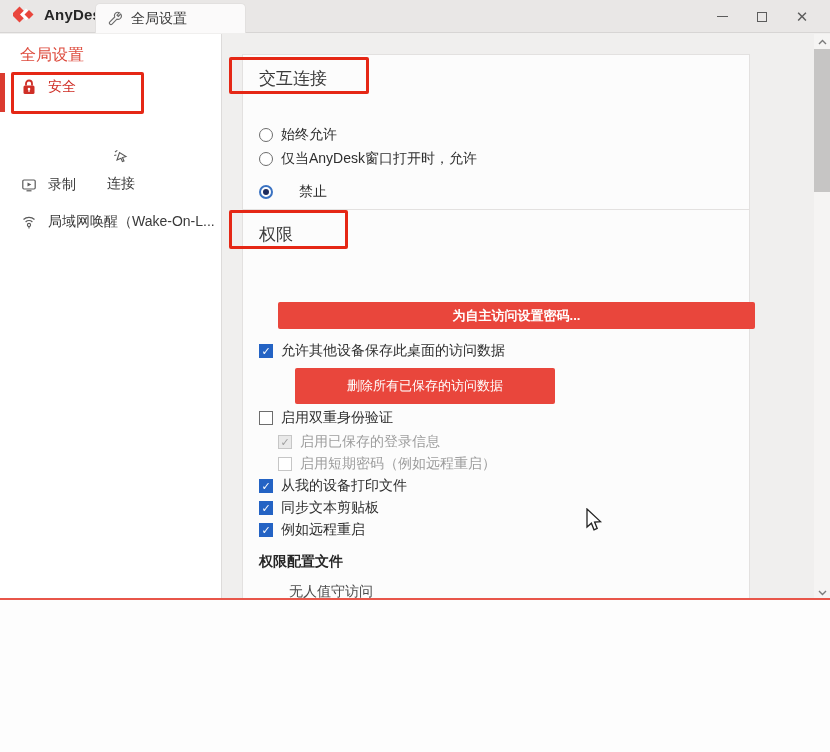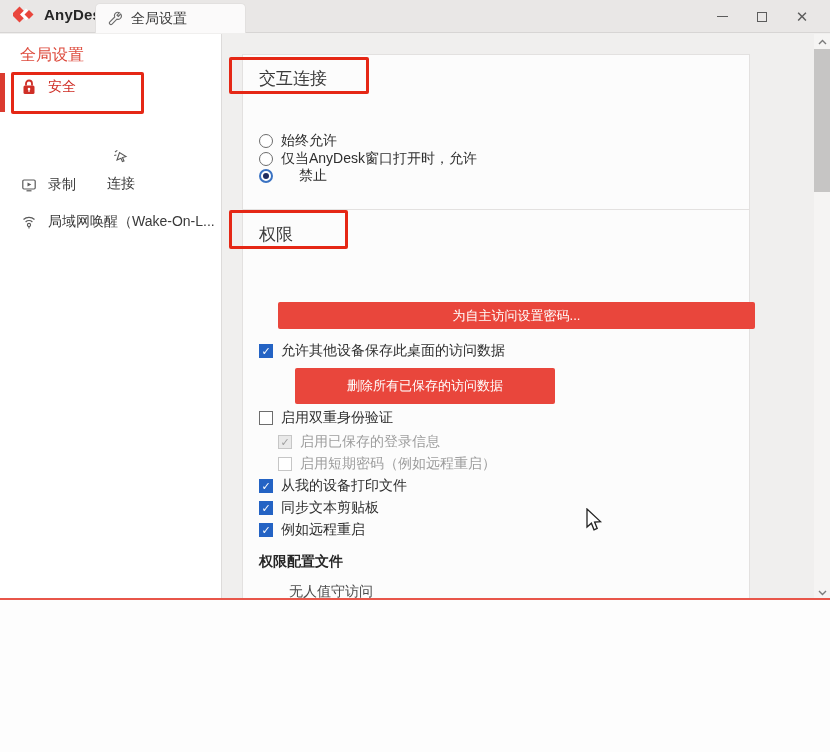--- a/index.html
+++ b/index.html
@@ -47,21 +47,21 @@
   .radio-row { position:absolute; left:16px; display:flex; align-items:center; gap:8px; cursor:pointer; }
   .radio { width:14px; height:14px; border-radius:50%; border:1px solid #6d6d6d; background:#fff; position:relative; }
   .radio-row.on .radio { border:2px solid #3a72c2; }
   .radio-row.on .radio::after { content:""; position:absolute; left:2px; top:2px; width:6px; height:6px;
     border-radius:50%; background:#1f2c5e; }
   .radio-row .lbl { font-size:14px; color:#2e2e2e; }
 
   .btn-red { position:absolute; background:#e9463c; color:#ffffff; border:none;
     font-size:13px; display:flex; align-items:center; justify-content:center;
     border-radius:2px; cursor:pointer; font-family:inherit; }
-  .btn-main { left:35px; top:92px; width:477px; height:27px; }
+  .btn-main { left:35px; top:92px; width:477px; height:27px;font-weight:bold; }
   .btn-del  { left:52px; top:158px; width:260px; height:36px; }
 
   .check-row { position:absolute; display:flex; align-items:center; gap:8px; cursor:pointer; }
   .checkbox { width:14px; height:14px; border:1px solid #6d6d6d; background:#fff;
     display:flex; align-items:center; justify-content:center; font-size:11px; line-height:1; color:transparent; }
   .check-row.on .checkbox { background:#2463c4; border-color:#2463c4; color:#ffffff; }
   .check-row .lbl { font-size:14px; color:#2e2e2e; }
   .check-row.disabled .lbl { color:#9d9d9d; }
   .check-row.disabled .checkbox { border-color:#c6c6c6; }
   .check-row.disabled.on .checkbox { background:#e9e9e9; border-color:#c6c6c6; color:#9d9d9d; }
@@ -167,29 +167,29 @@
         </svg>
       </span>
       <span class="lbl">局域网唤醒（Wake-On-L...</span>
     </div>
   </div>
 
   <div class="main">
 
     <div class="card card-1">
       <h2 style="top:12px;">交互连接</h2>
-      <div class="radio-row" style="top:71px;margin-top:6px;">
+      <div class="radio-row" style="top:71px;">
         <span class="radio"></span>
         <span class="lbl">始终允许</span>
       </div>
       <div class="radio-row" style="top:95px;">
         <span class="radio"></span>
         <span class="lbl">仅当AnyDesk窗口打开时，允许</span>
       </div>
-      <div class="radio-row on" style="top:112px;gap:26px;">
+      <div class="radio-row on" style="top:128px;gap:26px;">
         <span class="radio"></span>
         <span class="lbl">禁止</span>
       </div>
     </div>
 
     <div class="card card-2">
       <h2 style="top:13px;">权限</h2>
 
       <button class="btn-red btn-main">为自主访问设置密码...</button>
 

